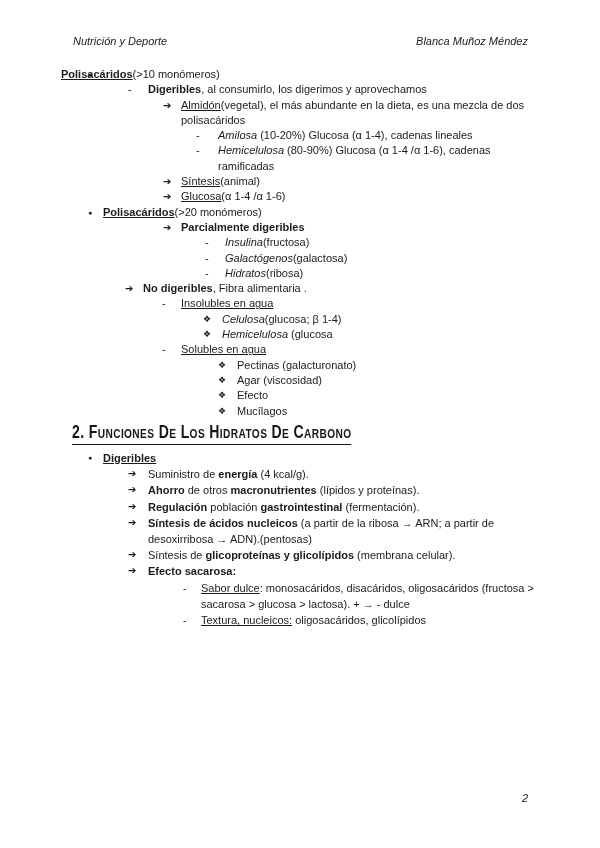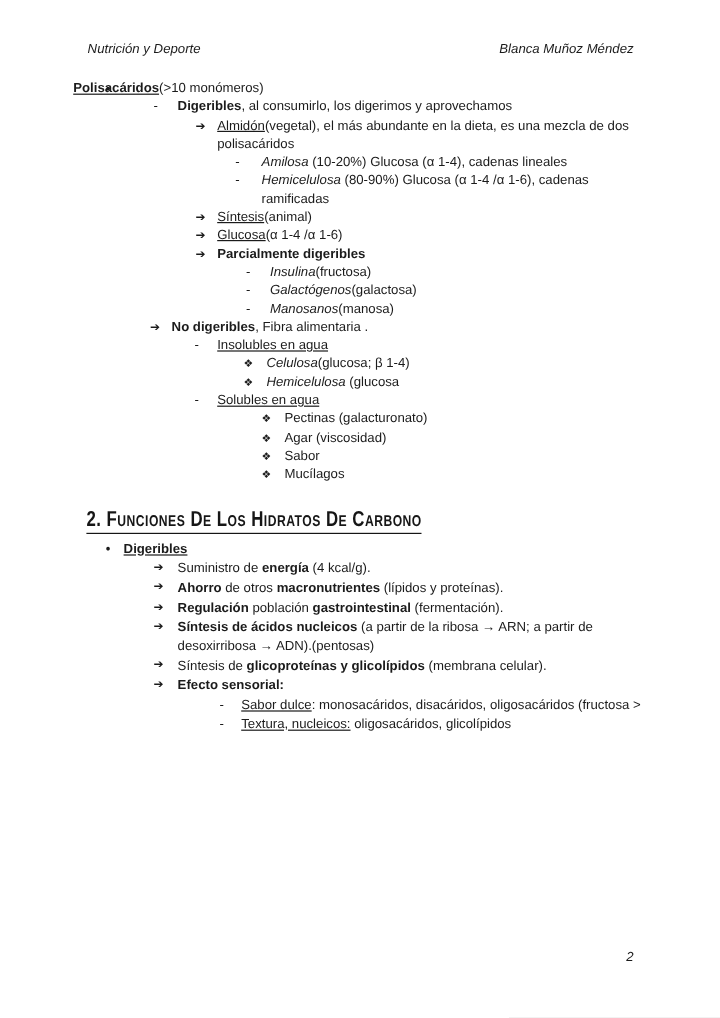--- a/index.html
+++ b/index.html
@@ -64,44 +64,45 @@
   </div>
 
   <div class="outline" id="sec1-list">
       <div class="line" style="padding-left: 61px;"><span class="marker marker-bullet" style="left: 88px;">●</span><span class="b u ">Polisacáridos</span><span class="">(&gt;10 monómeros)</span></div>
       <div class="line" style="padding-left: 148px;"><span class="marker marker-dash" style="left: 128px;">-</span><span class="b ">Digeribles</span><span class="">, al consumirlo, los digerimos y aprovechamos</span></div>
       <div class="line" style="padding-left: 181px;"><span class="marker marker-arrow" style="left: 163px;">➔</span><span class="u ">Almidón</span><span class="">(vegetal), el más abundante en la dieta, es una mezcla de dos</span><br><span class="">polisacáridos</span></div>
       <div class="line" style="padding-left: 218px;"><span class="marker marker-dash" style="left: 196px;">-</span><span class="i ">Amilosa</span><span class=""> (10-20%) Glucosa (α 1-4), cadenas lineales</span></div>
       <div class="line" style="padding-left: 218px;"><span class="marker marker-dash" style="left: 196px;">-</span><span class="i ">Hemicelulosa</span><span class=""> (80-90%) Glucosa (α 1-4 /α 1-6), cadenas</span><br><span class="">ramificadas</span></div>
       <div class="line" style="padding-left: 181px;"><span class="marker marker-arrow" style="left: 163px;">➔</span><span class="u ">Síntesis</span><span class="">(animal)</span></div>
       <div class="line" style="padding-left: 181px;"><span class="marker marker-arrow" style="left: 163px;">➔</span><span class="u ">Glucosa</span><span class="">(α 1-4 /α 1-6)</span></div>
+      <div class="line" style="padding-left: 103px;"><span class="marker marker-bullet" style="left: 88px;">●</span><span class="b u ">Polisacáridos</span><span class="">(&gt;20 monómeros)</span></div>
       <div class="line" style="padding-left: 181px;"><span class="marker marker-arrow" style="left: 163px;">➔</span><span class="b ">Parcialmente digeribles</span></div>
       <div class="line" style="padding-left: 225px;"><span class="marker marker-dash" style="left: 205px;">-</span><span class="i ">Insulina</span><span class="">(fructosa)</span></div>
       <div class="line" style="padding-left: 225px;"><span class="marker marker-dash" style="left: 205px;">-</span><span class="i ">Galactógenos</span><span class="">(galactosa)</span></div>
-      <div class="line" style="padding-left: 225px;"><span class="marker marker-dash" style="left: 205px;">-</span><span class="i ">Manosanos</span><span class="">(manosa)</span></div>
+      <div class="line" style="padding-left: 225px;"><span class="marker marker-dash" style="left: 205px;">-</span><span class="i ">Hidratos</span><span class="">(ribosa)</span></div>
       <div class="line" style="padding-left: 143px;"><span class="marker marker-arrow" style="left: 125px;">➔</span><span class="b ">No digeribles</span><span class="">, Fibra alimentaria .</span></div>
       <div class="line" style="padding-left: 181px;"><span class="marker marker-dash" style="left: 162px;">-</span><span class="u ">Insolubles en agua</span></div>
       <div class="line" style="padding-left: 222px;"><span class="marker marker-diamond" style="left: 203px;">❖</span><span class="i ">Celulosa</span><span class="">(glucosa; β 1-4)</span></div>
       <div class="line" style="padding-left: 222px;"><span class="marker marker-diamond" style="left: 203px;">❖</span><span class="i ">Hemicelulosa</span><span class=""> (glucosa</span></div>
       <div class="line" style="padding-left: 181px;"><span class="marker marker-dash" style="left: 162px;">-</span><span class="u ">Solubles en agua</span></div>
       <div class="line" style="padding-left: 237px;"><span class="marker marker-diamond" style="left: 218px;">❖</span><span class="">Pectinas (galacturonato)</span></div>
       <div class="line" style="padding-left: 237px;"><span class="marker marker-diamond" style="left: 218px;">❖</span><span class="">Agar (viscosidad)</span></div>
-      <div class="line" style="padding-left: 237px;"><span class="marker marker-diamond" style="left: 218px;">❖</span><span class="">Sabor</span></div>
+      <div class="line" style="padding-left: 237px;"><span class="marker marker-diamond" style="left: 218px;">❖</span><span class="">Efecto</span></div>
       <div class="line" style="padding-left: 237px;"><span class="marker marker-diamond" style="left: 218px;">❖</span><span class="">Mucílagos</span></div>
     </div>
 
   <div class="section-heading">2. Funciones De Los Hidratos De Carbono</div>
 
   <div class="outline" id="sec2-list">
       <div class="line" style="padding-left: 103px;"><span class="marker marker-bullet" style="left: 88px;">●</span><span class="b u ">Digeribles</span></div>
       <div class="line" style="padding-left: 148px;"><span class="marker marker-arrow" style="left: 128px;">➔</span><span class="">Suministro de </span><span class="b ">energía</span><span class=""> (4 kcal/g).</span></div>
       <div class="line" style="padding-left: 148px;"><span class="marker marker-arrow" style="left: 128px;">➔</span><span class="b ">Ahorro</span><span class=""> de otros </span><span class="b ">macronutrientes</span><span class=""> (lípidos y proteínas).</span></div>
       <div class="line" style="padding-left: 148px;"><span class="marker marker-arrow" style="left: 128px;">➔</span><span class="b ">Regulación</span><span class=""> población </span><span class="b ">gastrointestinal</span><span class=""> (fermentación).</span></div>
       <div class="line" style="padding-left: 148px;"><span class="marker marker-arrow" style="left: 128px;">➔</span><span class="b ">Síntesis de ácidos nucleicos</span><span class=""> (a partir de la ribosa → ARN; a partir de</span><br><span class="">desoxirribosa → ADN).(pentosas)</span></div>
       <div class="line" style="padding-left: 148px;"><span class="marker marker-arrow" style="left: 128px;">➔</span><span class="">Síntesis de </span><span class="b ">glicoproteínas y glicolípidos</span><span class=""> (membrana celular).</span></div>
-      <div class="line" style="padding-left: 148px;"><span class="marker marker-arrow" style="left: 128px;">➔</span><span class="b ">Efecto sensorial:</span></div>
-      <div class="line" style="padding-left: 201px;"><span class="marker marker-dash" style="left: 183px;">-</span><span class="u ">Sabor dulce</span><span class="">: monosacáridos, disacáridos, oligosacáridos (fructosa &gt;</span><br></div>
+      <div class="line" style="padding-left: 148px;"><span class="marker marker-arrow" style="left: 128px;">➔</span><span class="b ">Efecto sacarosa:</span></div>
+      <div class="line" style="padding-left: 201px;"><span class="marker marker-dash" style="left: 183px;">-</span><span class="u ">Sabor dulce</span><span class="">: monosacáridos, disacáridos, oligosacáridos (fructosa &gt;</span><br><span class="">sacarosa &gt; glucosa &gt; lactosa).  + → - dulce</span></div>
       <div class="line" style="padding-left: 201px;"><span class="marker marker-dash" style="left: 183px;">-</span><span class="u ">Textura, nucleicos:</span><span class=""> oligosacáridos, glicolípidos</span></div>
     </div>
 
   <div class="footer">2</div>
 
 </div>
 
 </body></html>

